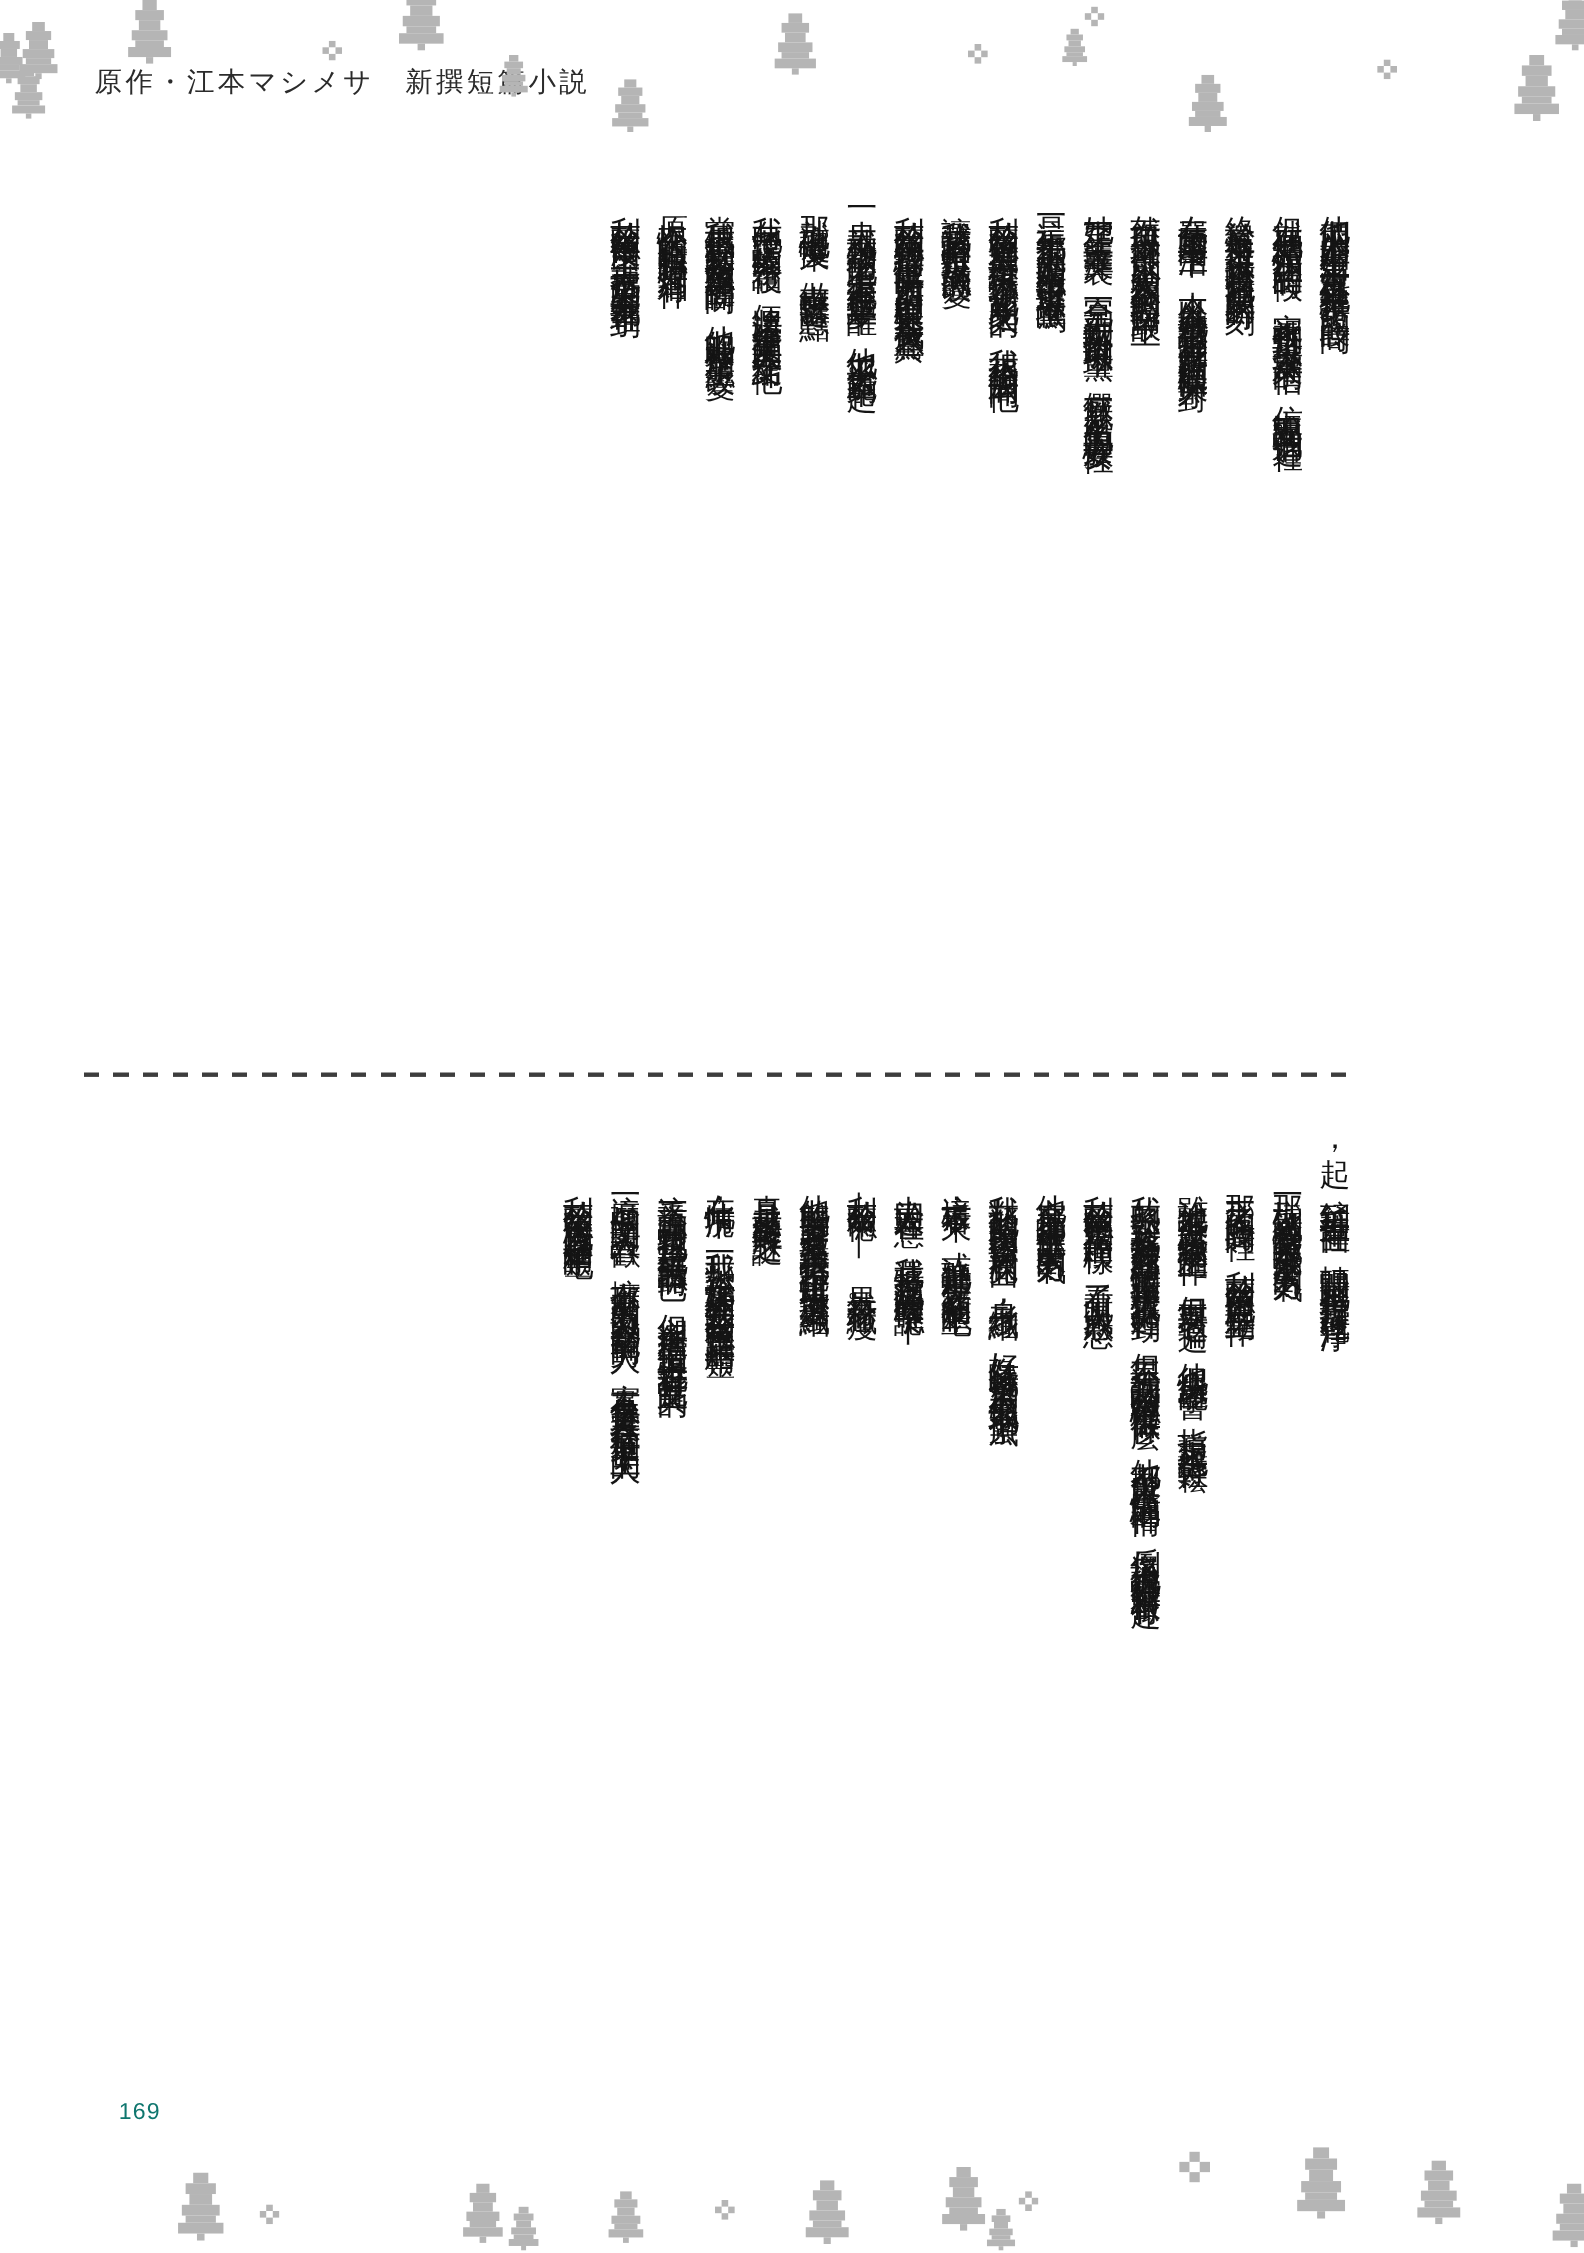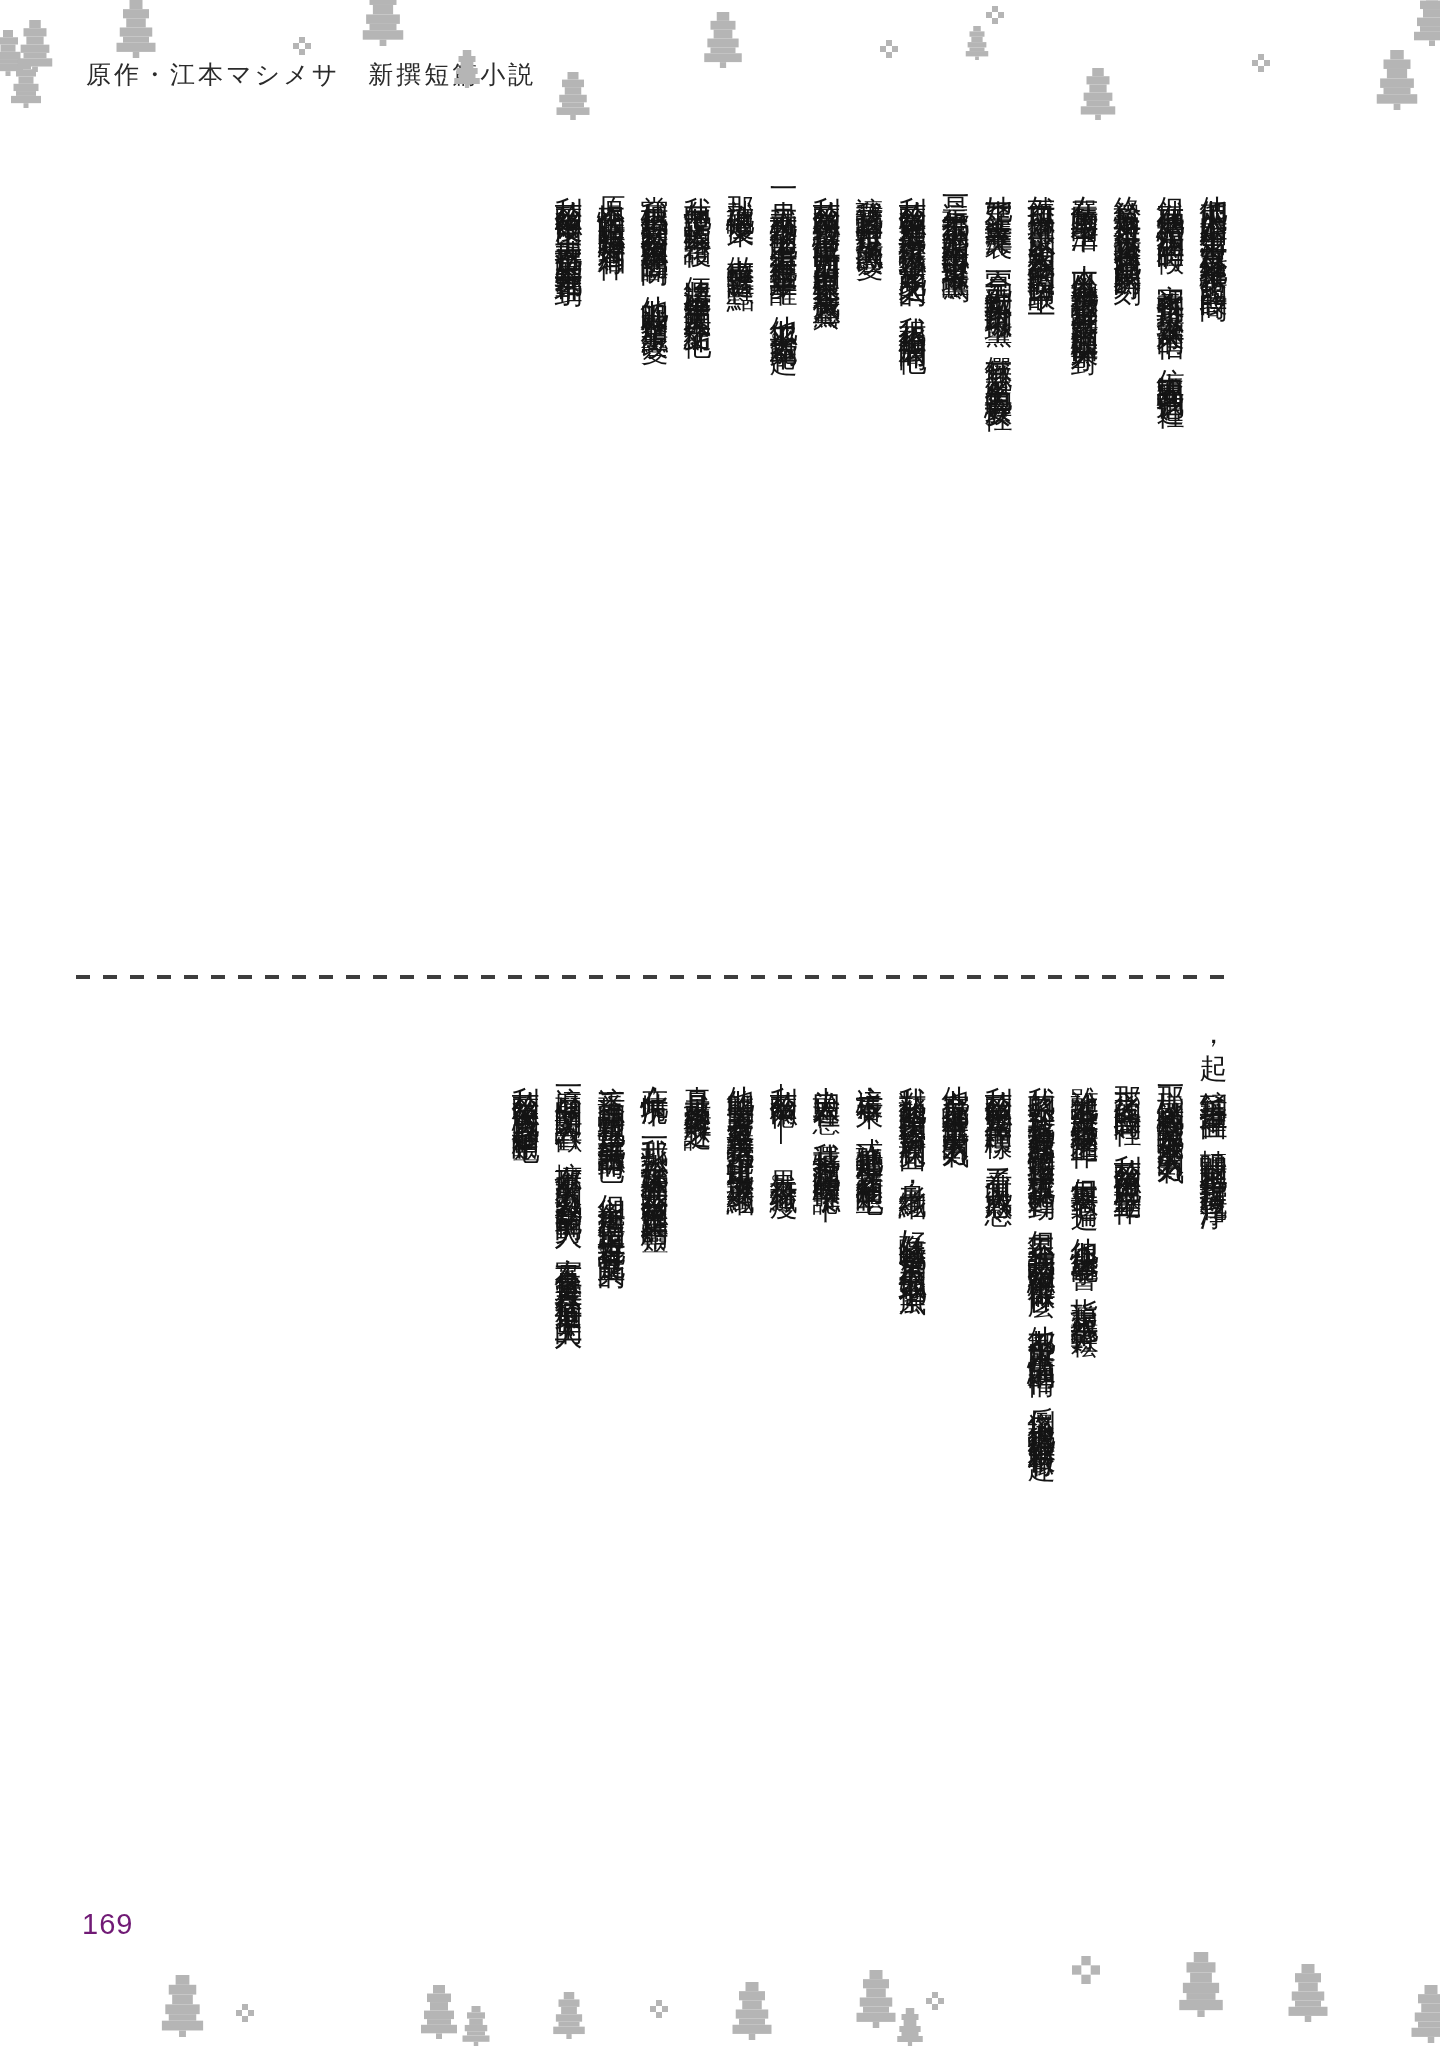--- a/index.html
+++ b/index.html
@@ -18,22 +18,22 @@
   }
   .vtext p{margin:0;text-indent:32px;}
   .block-top{top:142px;height:800px;}
   .block-bottom{top:1032px;height:800px;}
   .block-bottom p:first-child{text-indent:0;}
   .separator{
     position:absolute;top:975px;left:76px;width:1160px;height:4px;
     background:repeating-linear-gradient(90deg,#3d3d3d 0 14px,transparent 14px 27px);
   }
   .page-number{
-    position:absolute;left:82px;top:1908px;
-    font-size:29px;letter-spacing:1px;color:#701a75;
+    position:absolute;left:108px;top:1908px;
+    font-size:21px;letter-spacing:1px;color:#0f766e;
   }
   svg.deco{position:absolute;fill:#b5b5b5;}
 </style>
 </head>
 <body>
 
 <svg width="0" height="0" style="position:absolute" aria-hidden="true">
   <defs>
     <g id="px-tree">
       <rect x="6" y="0" width="4" height="3"></rect>

